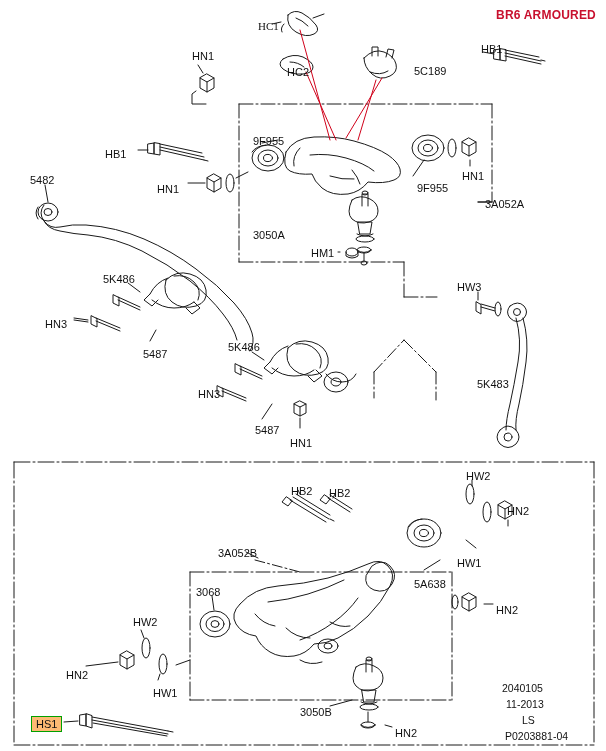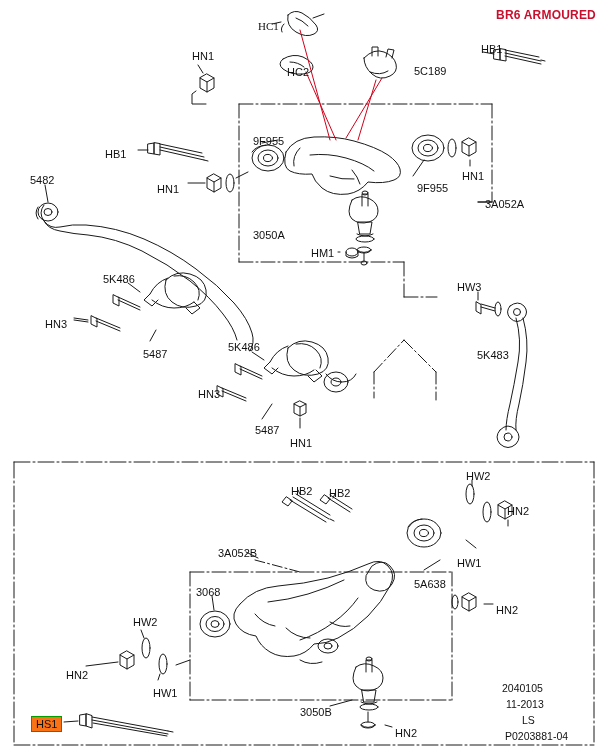--- a/index.html
+++ b/index.html
@@ -31,21 +31,21 @@
     font-size:10.5px;
     color:#111;
     white-space:nowrap;
   }
   .hs-box{
     position:absolute;
     border:1.6px solid #00a000;
     padding:1px 4px 1px 4px;
     font-size:11px;
     color:#111;
-    background:#f97316;
+    background:#fdba74;
     line-height:12px;
   }
   svg.art{position:absolute;left:0;top:0;width:606px;height:751px;}
 </style>
 </head>
 <body>
 
 <div id="sheet">
 
   <svg class="art" viewBox="0 0 606 751">
@@ -338,21 +338,21 @@
       <div class="lbl" style="left: 157px; top: 183px;">HN1</div>
       <div class="lbl" style="left: 485px; top: 198px;">3A052A</div>
       <div class="lbl" style="left: 30px; top: 174px;">5482</div>
       <div class="lbl" style="left: 253px; top: 229px; text-align: right;">3050A</div>
       <div class="lbl" style="left: 311px; top: 247px;">HM1</div>
       <div class="lbl" style="left: 457px; top: 281px;">HW3</div>
       <div class="lbl" style="left: 103px; top: 273px;">5K486</div>
       <div class="lbl" style="left: 45px; top: 318px;">HN3</div>
       <div class="lbl" style="left: 143px; top: 348px;">5487</div>
       <div class="lbl" style="left: 228px; top: 341px;">5K486</div>
-      <div class="lbl" style="left: 452px; top: 349px; padding-left: 25px;">5K483</div>
+      <div class="lbl" style="left: 452px; top: 378px; padding-left: 25px;">5K483</div>
       <div class="lbl" style="left: 198px; top: 388px;">HN3</div>
       <div class="lbl" style="left: 255px; top: 424px;">5487</div>
       <div class="lbl" style="left: 290px; top: 437px;">HN1</div>
       <div class="lbl" style="left: 466px; top: 470px;">HW2</div>
       <div class="lbl" style="left: 291px; top: 485px;">HB2</div>
       <div class="lbl" style="left: 329px; top: 487px;">HB2</div>
       <div class="lbl" style="left: 507px; top: 505px;">HN2</div>
       <div class="lbl" style="left: 218px; top: 547px;">3A052B</div>
       <div class="lbl" style="left: 457px; top: 557px;">HW1</div>
       <div class="lbl" style="left: 414px; top: 578px;">5A638</div>

